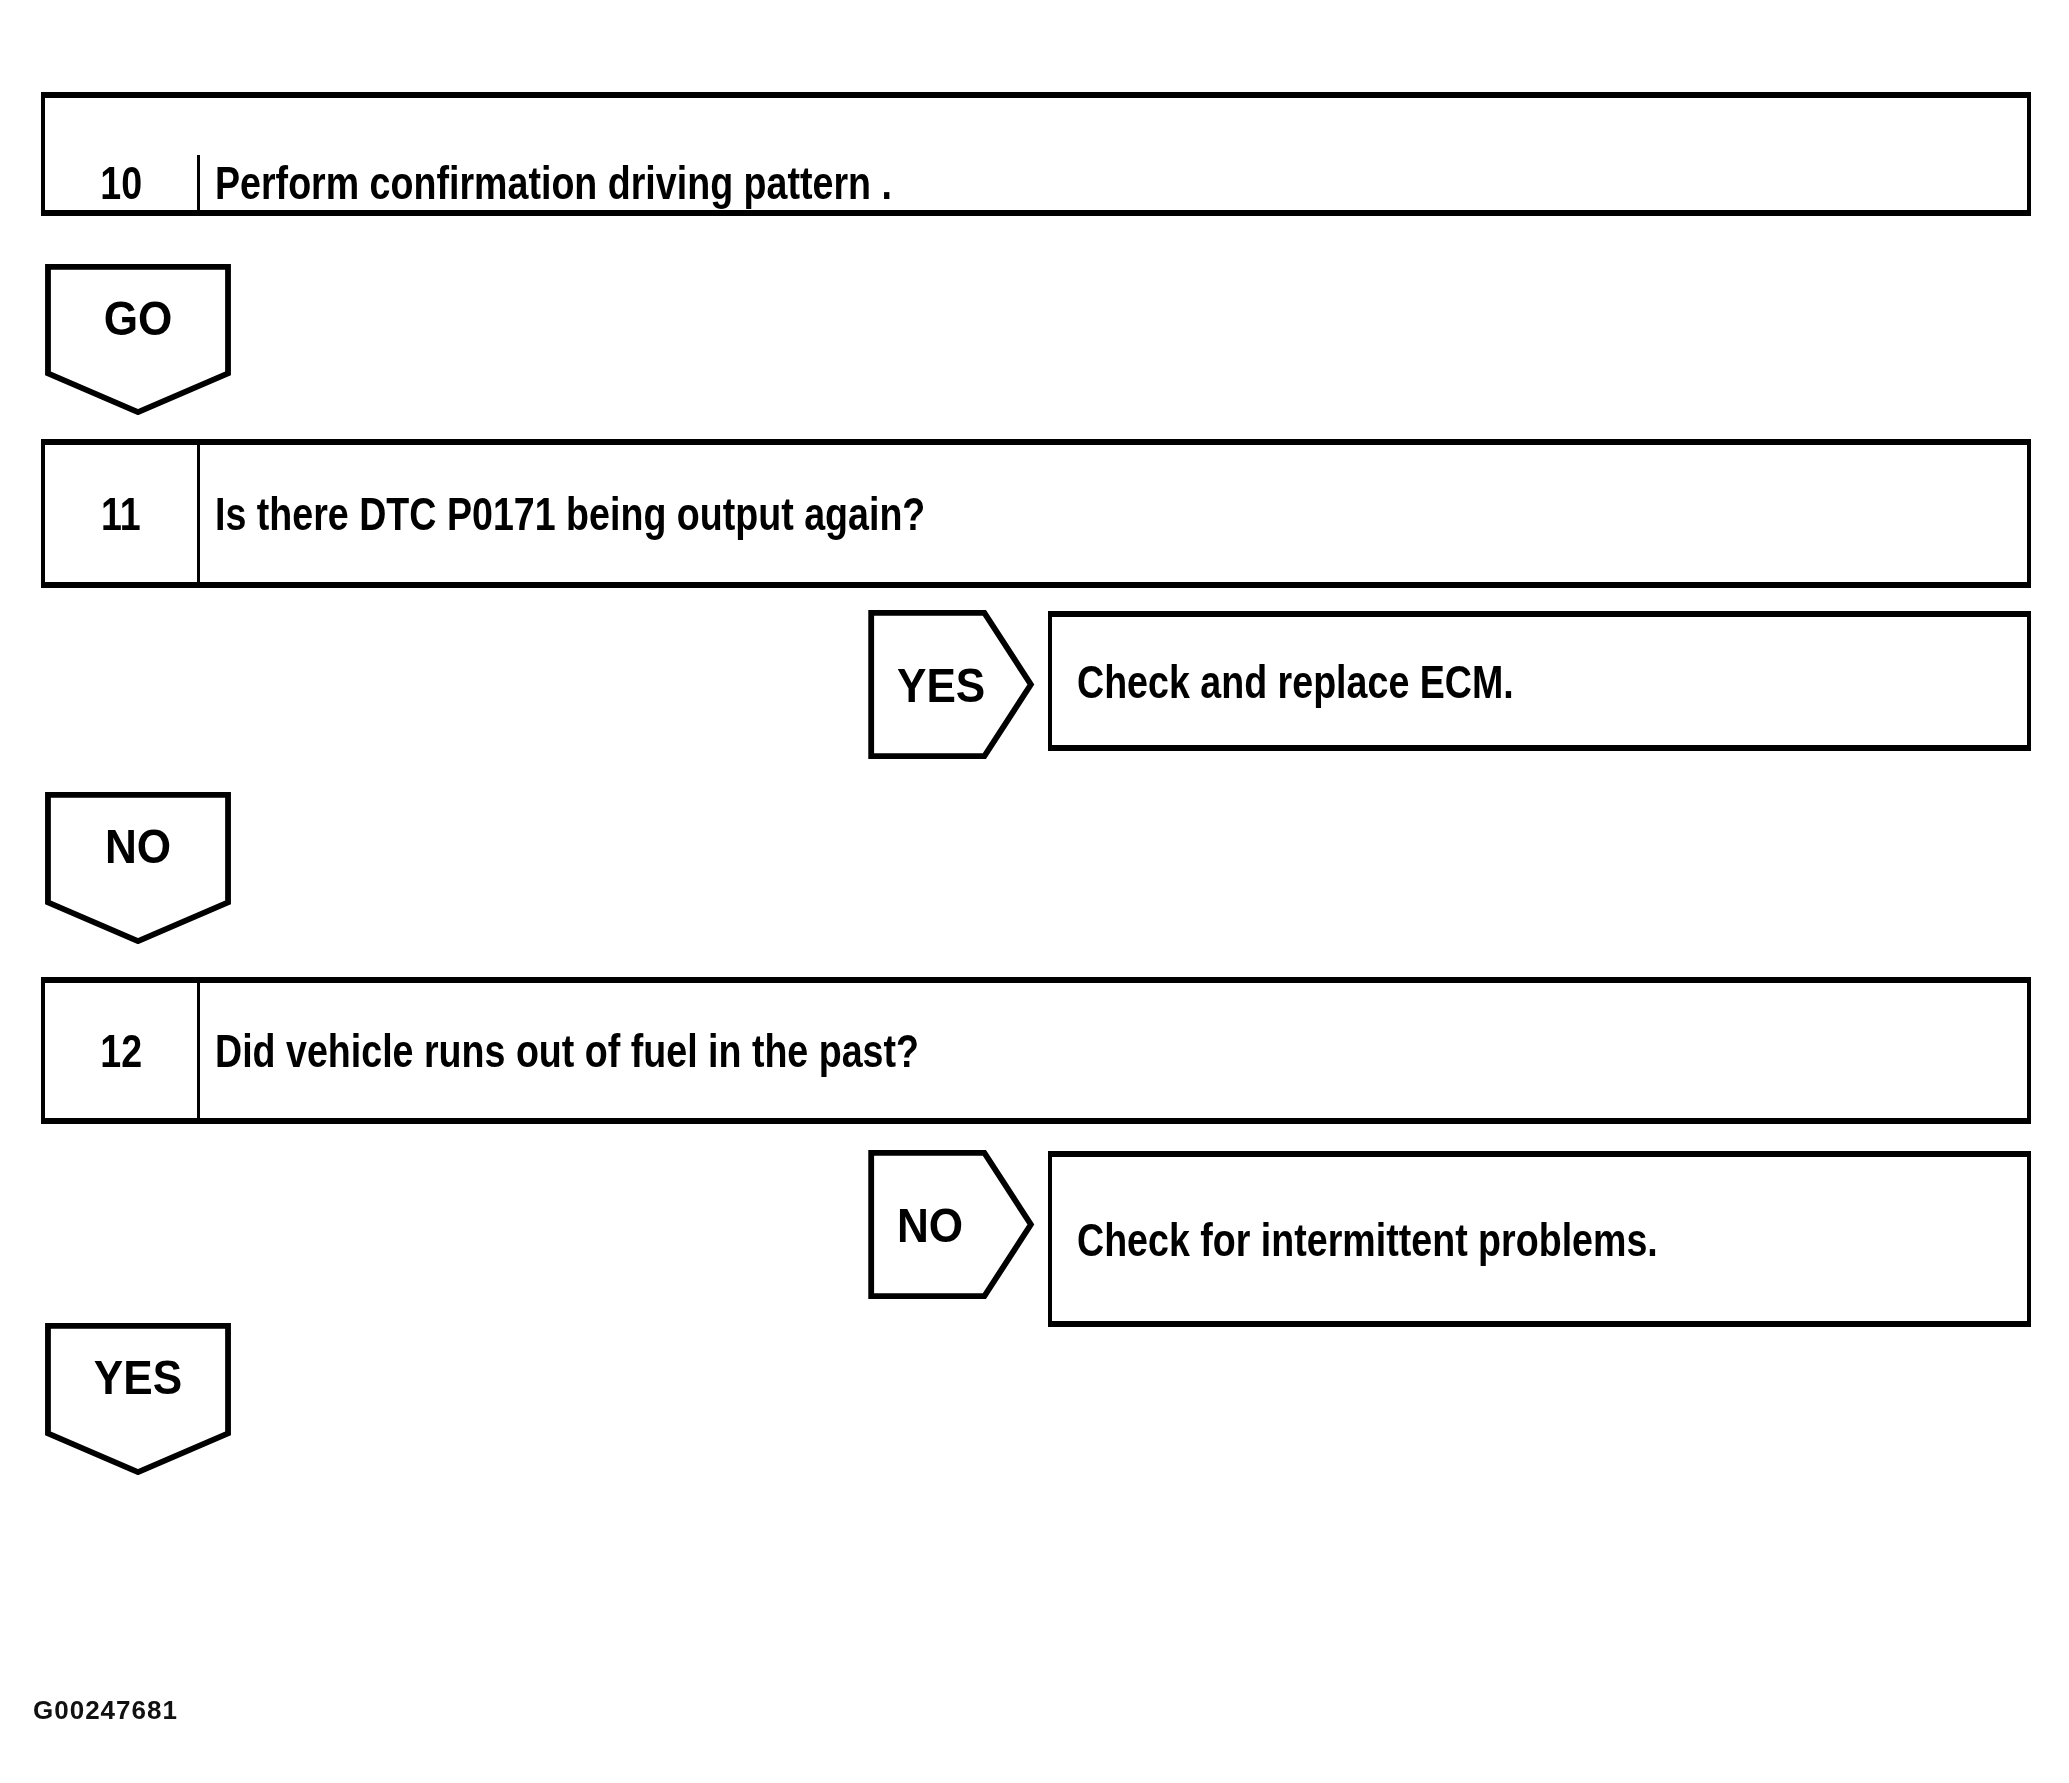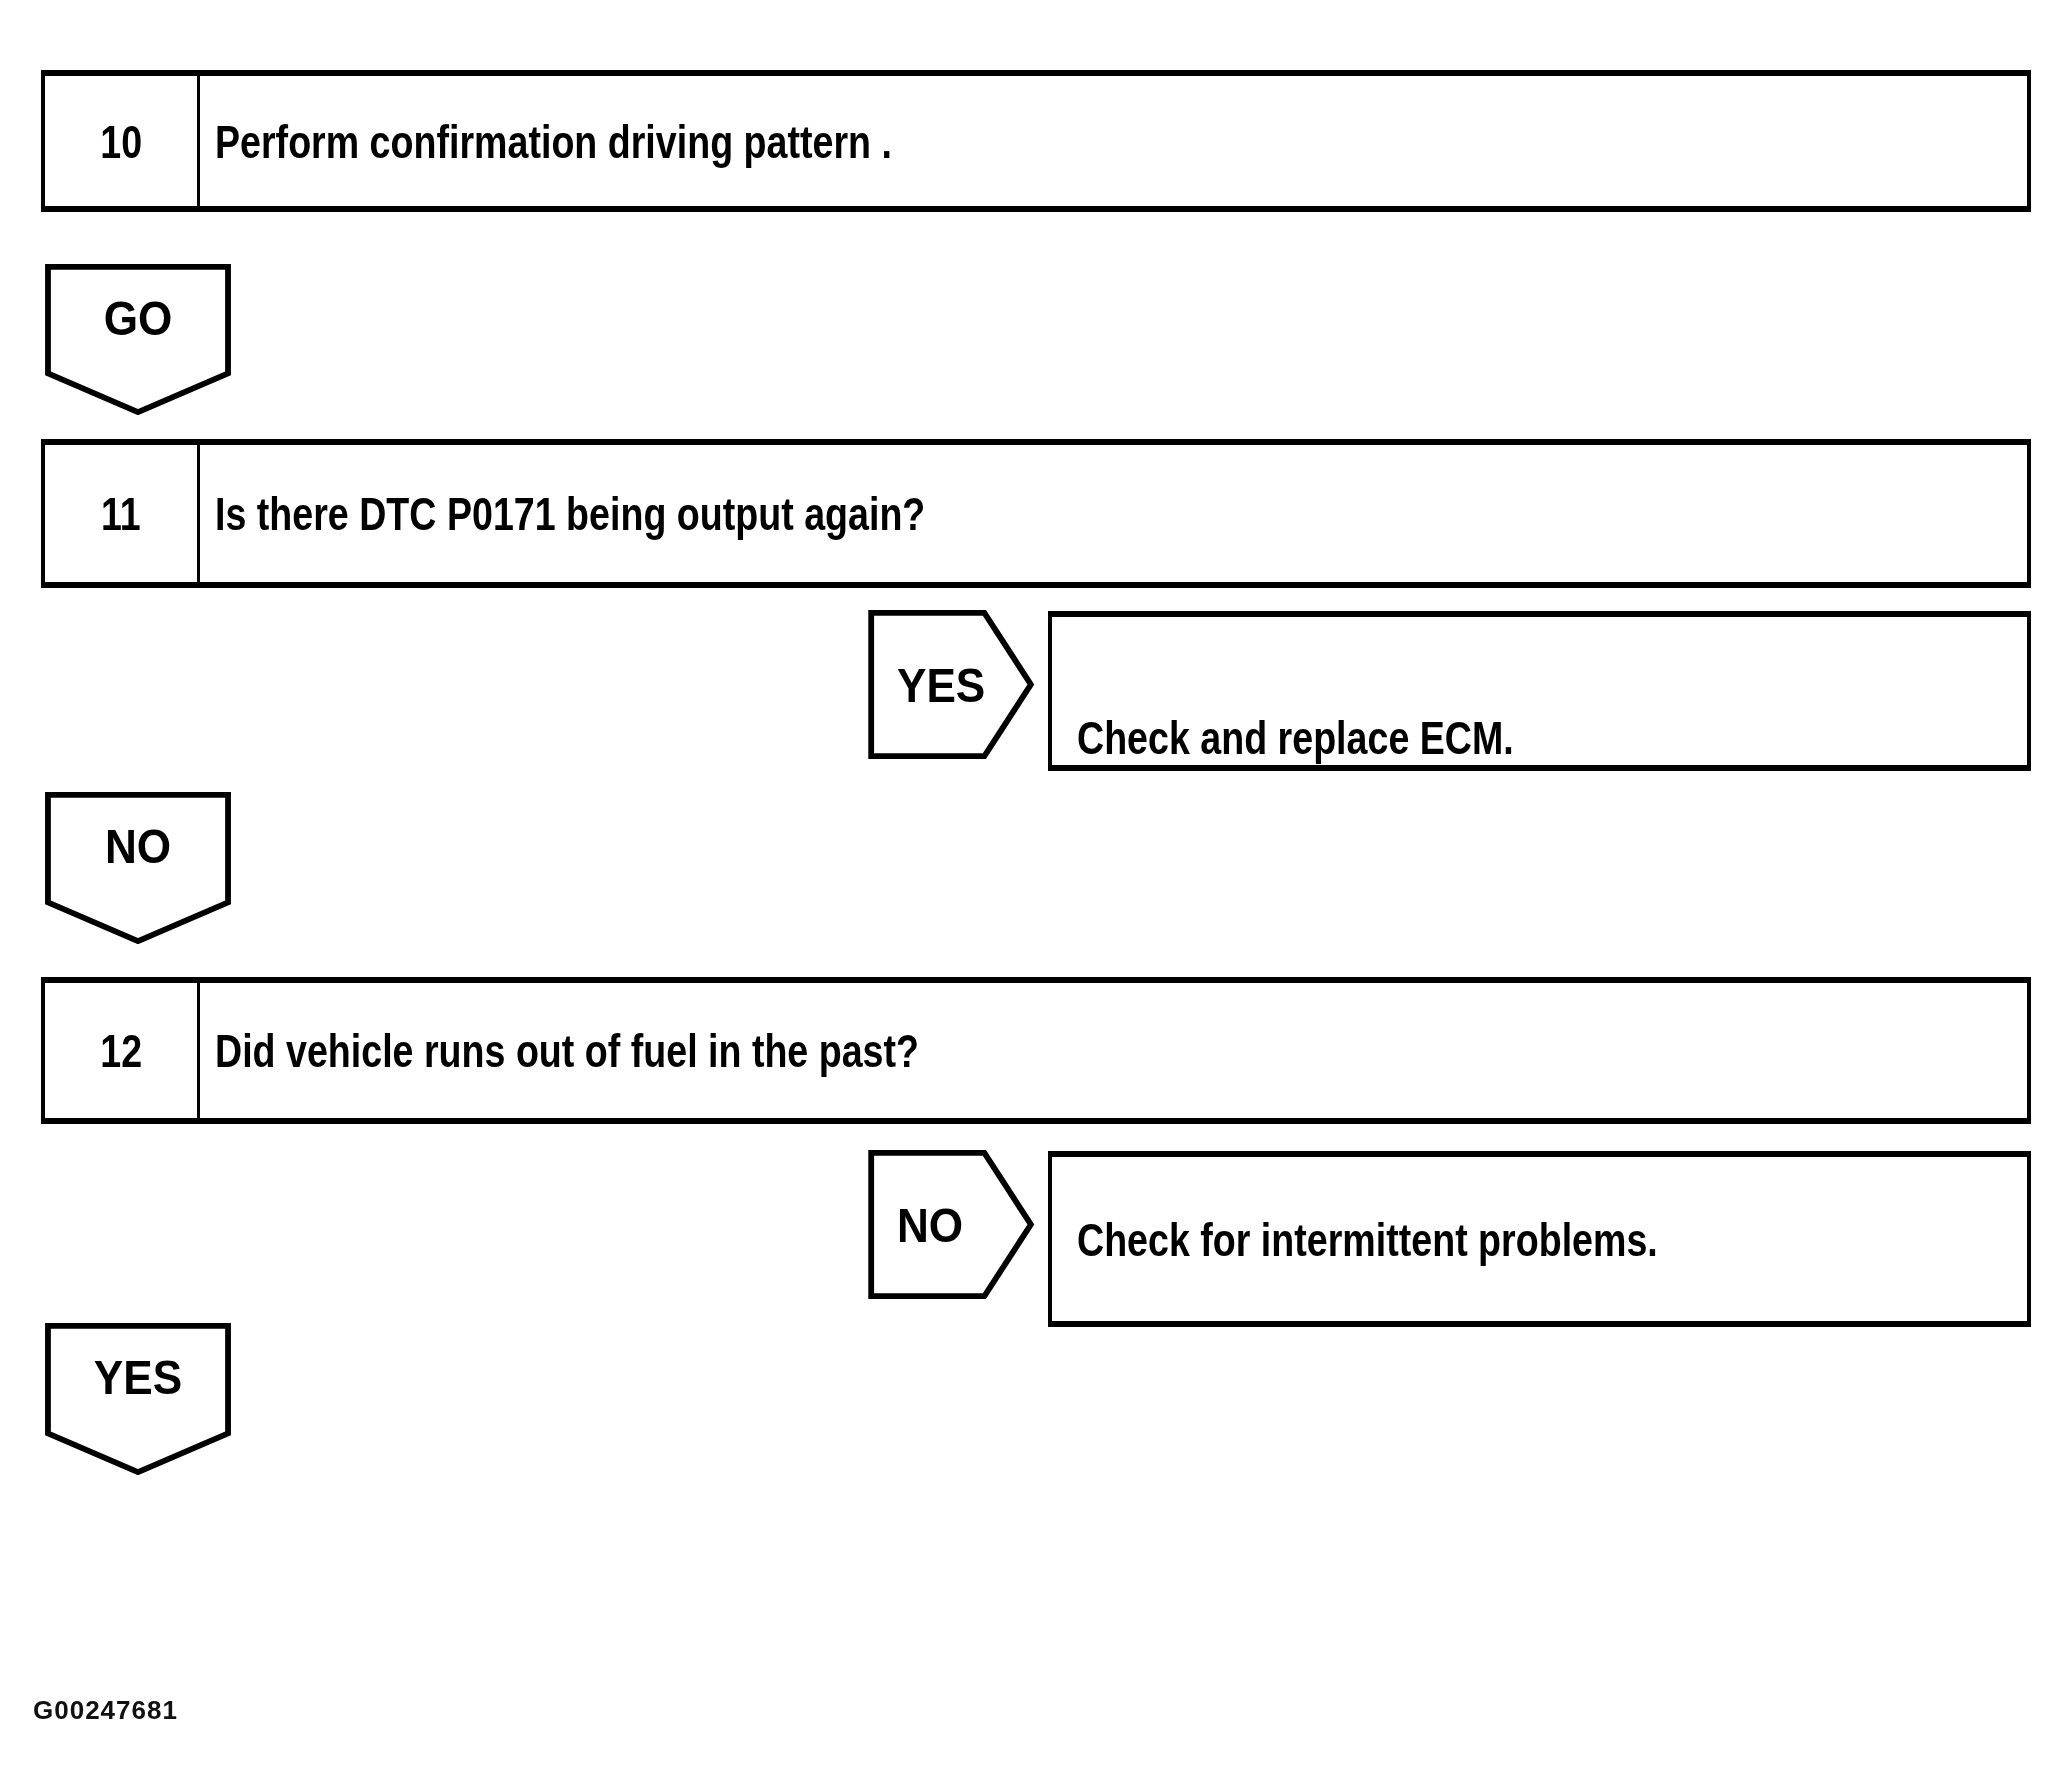--- a/index.html
+++ b/index.html
@@ -125,21 +125,21 @@
     font-weight: bold;
     color: #111111;
     letter-spacing: 1px;
   }
 </style>
 </head>
 <body>
 
 <div class="canvas">
 
-  <div class="qbox" style="left:41px; top:70px; width:1990px; height:142px;">
+  <div class="qbox" style="left:41px; top:92px; width:1990px; height:124px;align-items:flex-end;">
     <div class="qnum">
       <span class="cond">10</span>
     </div>
     <div class="qtext">
       <span class="cond">Perform confirmation driving pattern .</span>
     </div>
   </div>
 
   <div class="pent down" style="left:45px; top:264px; width:186px; height:151px;">
     <svg viewBox="0 0 192 156" aria-hidden="true">
@@ -157,21 +157,21 @@
     </div>
   </div>
 
   <div class="pent right" style="left:868px; top:610px; width:167px; height:149px;">
     <svg viewBox="0 0 172 154" aria-hidden="true">
       <polygon points="3,3 120,3 168,77 120,151 3,151"></polygon>
     </svg>
     <span class="lbl">YES</span>
   </div>
 
-  <div class="rbox" style="left:1048px; top:611px; width:983px; height:160px;align-items:flex-end;">
+  <div class="rbox" style="left:1048px; top:611px; width:983px; height:140px;">
     <span class="cond">Check and replace ECM.</span>
   </div>
 
   <div class="pent down" style="left:45px; top:792px; width:186px; height:152px;">
     <svg viewBox="0 0 192 157" aria-hidden="true">
       <polygon points="3,3 189,3 189,114 96,154 3,114"></polygon>
     </svg>
     <span class="lbl">NO</span>
   </div>
 

